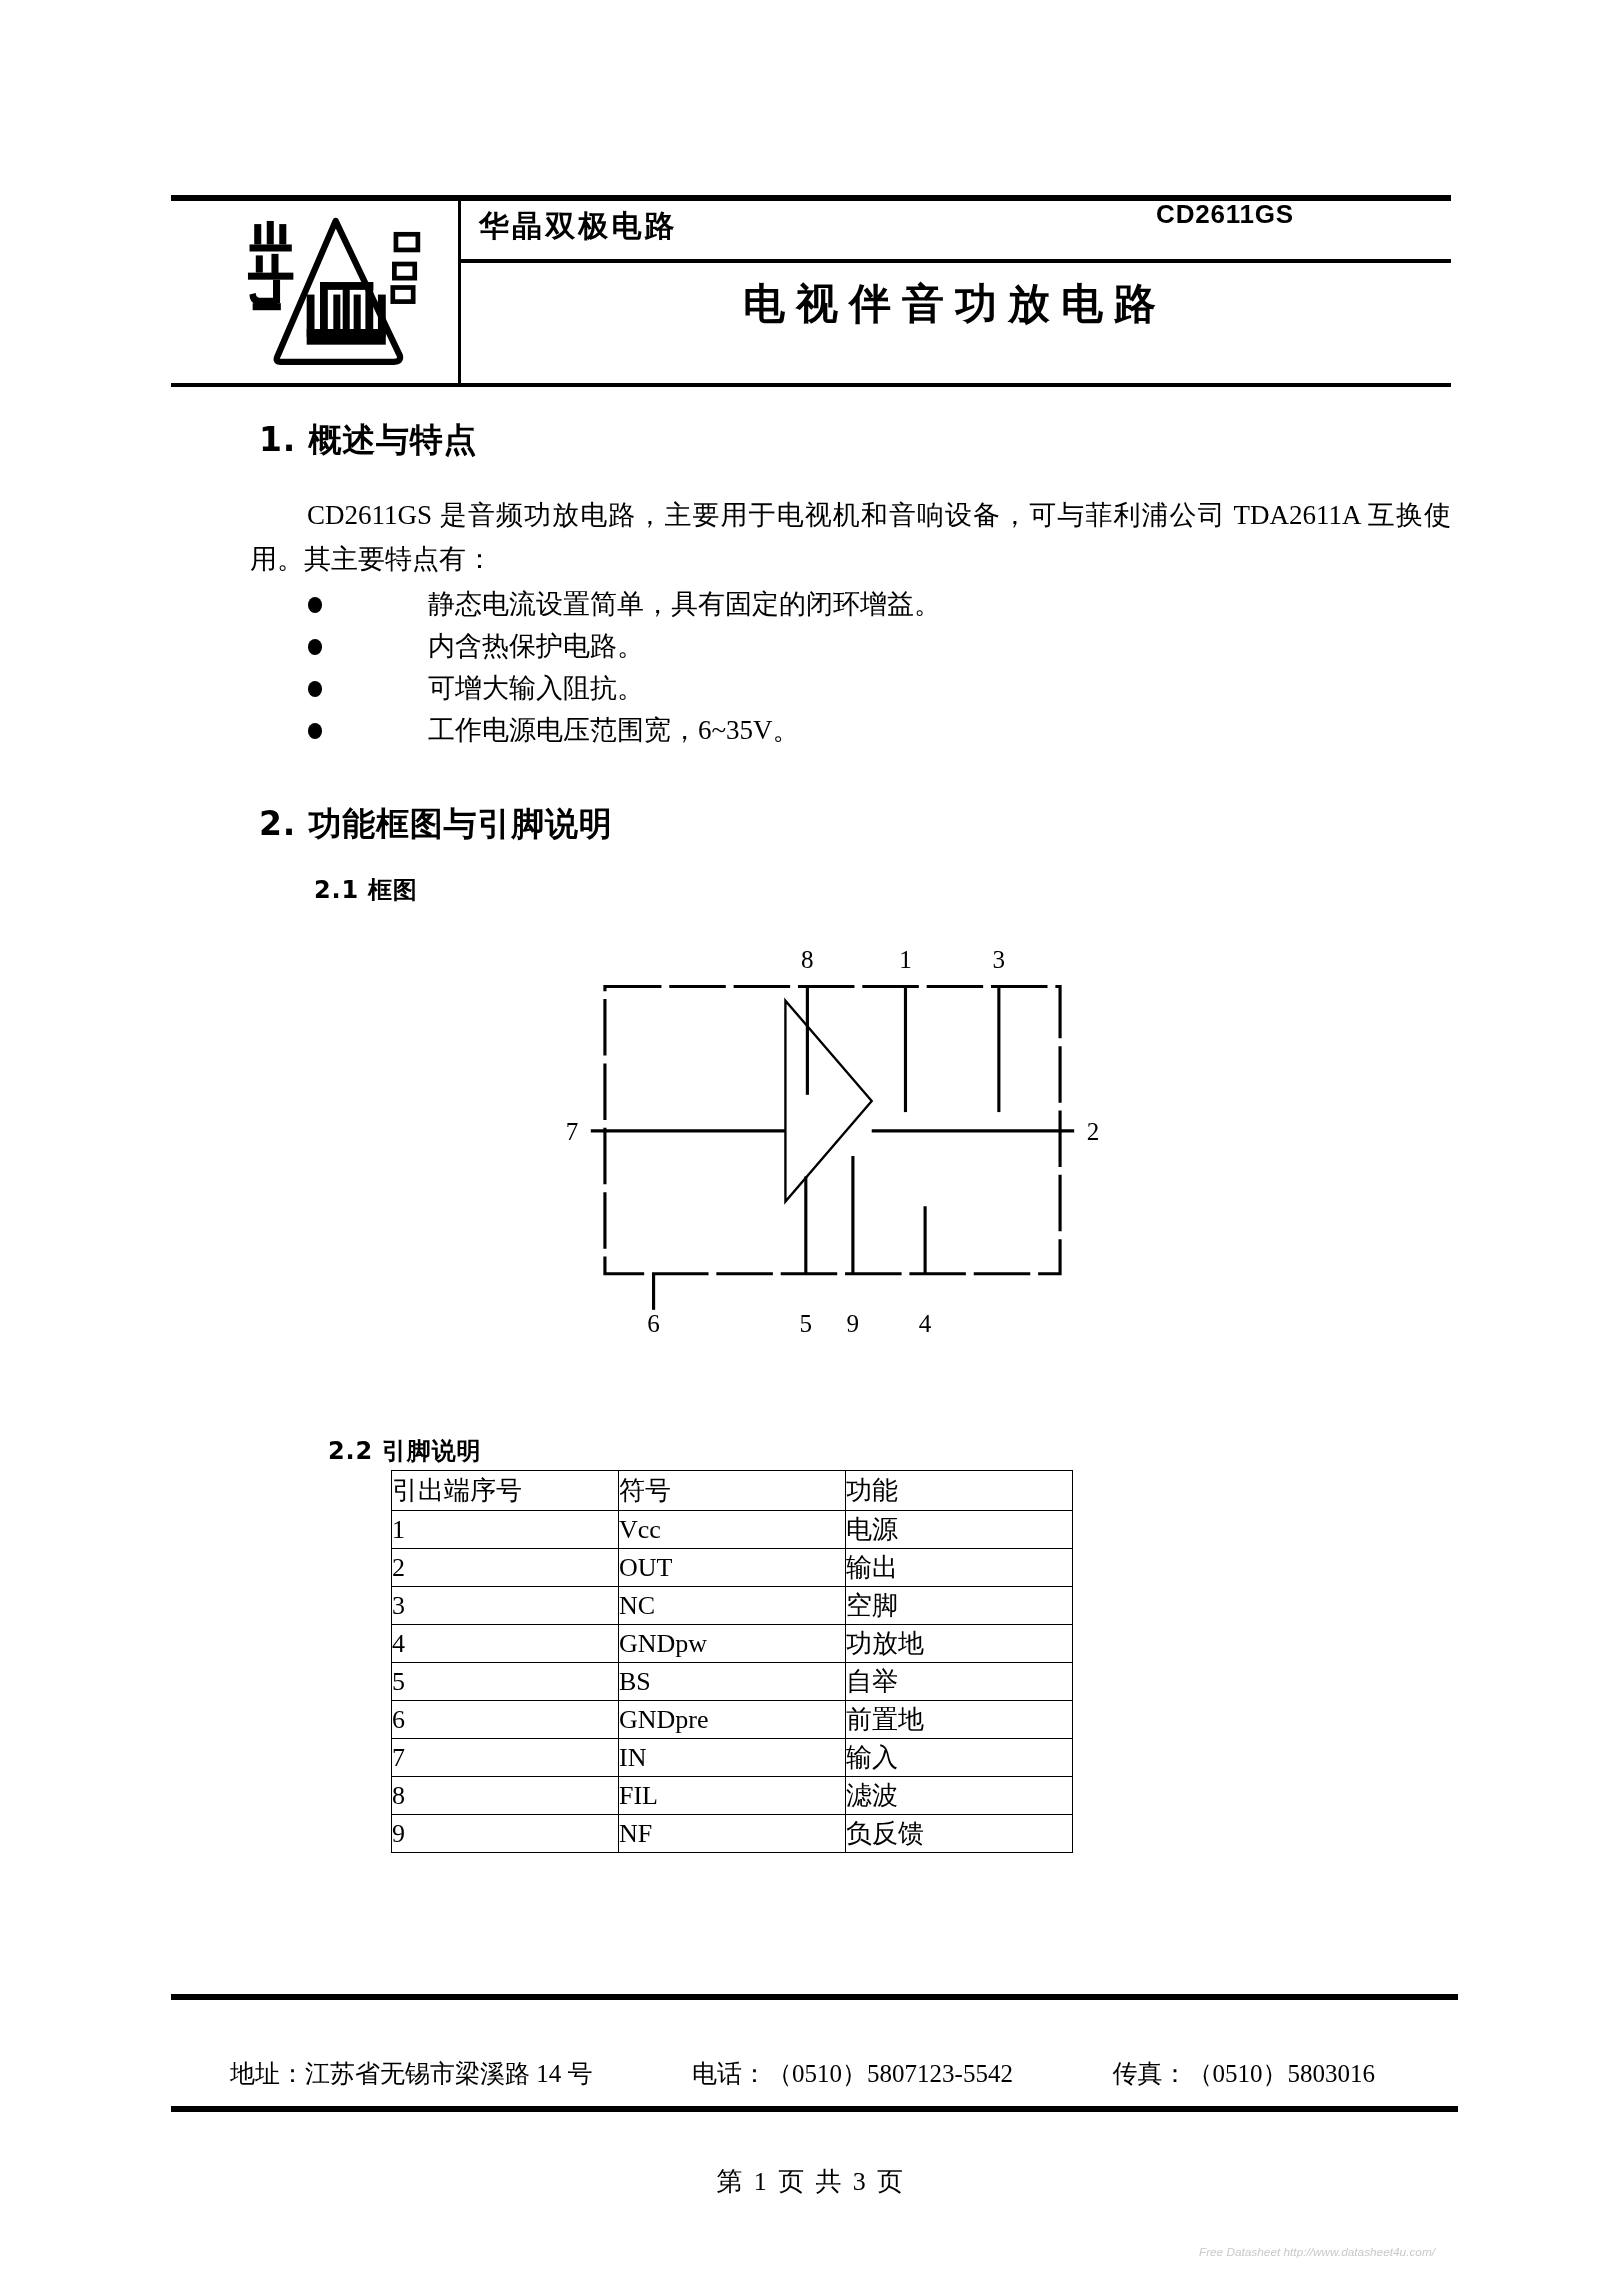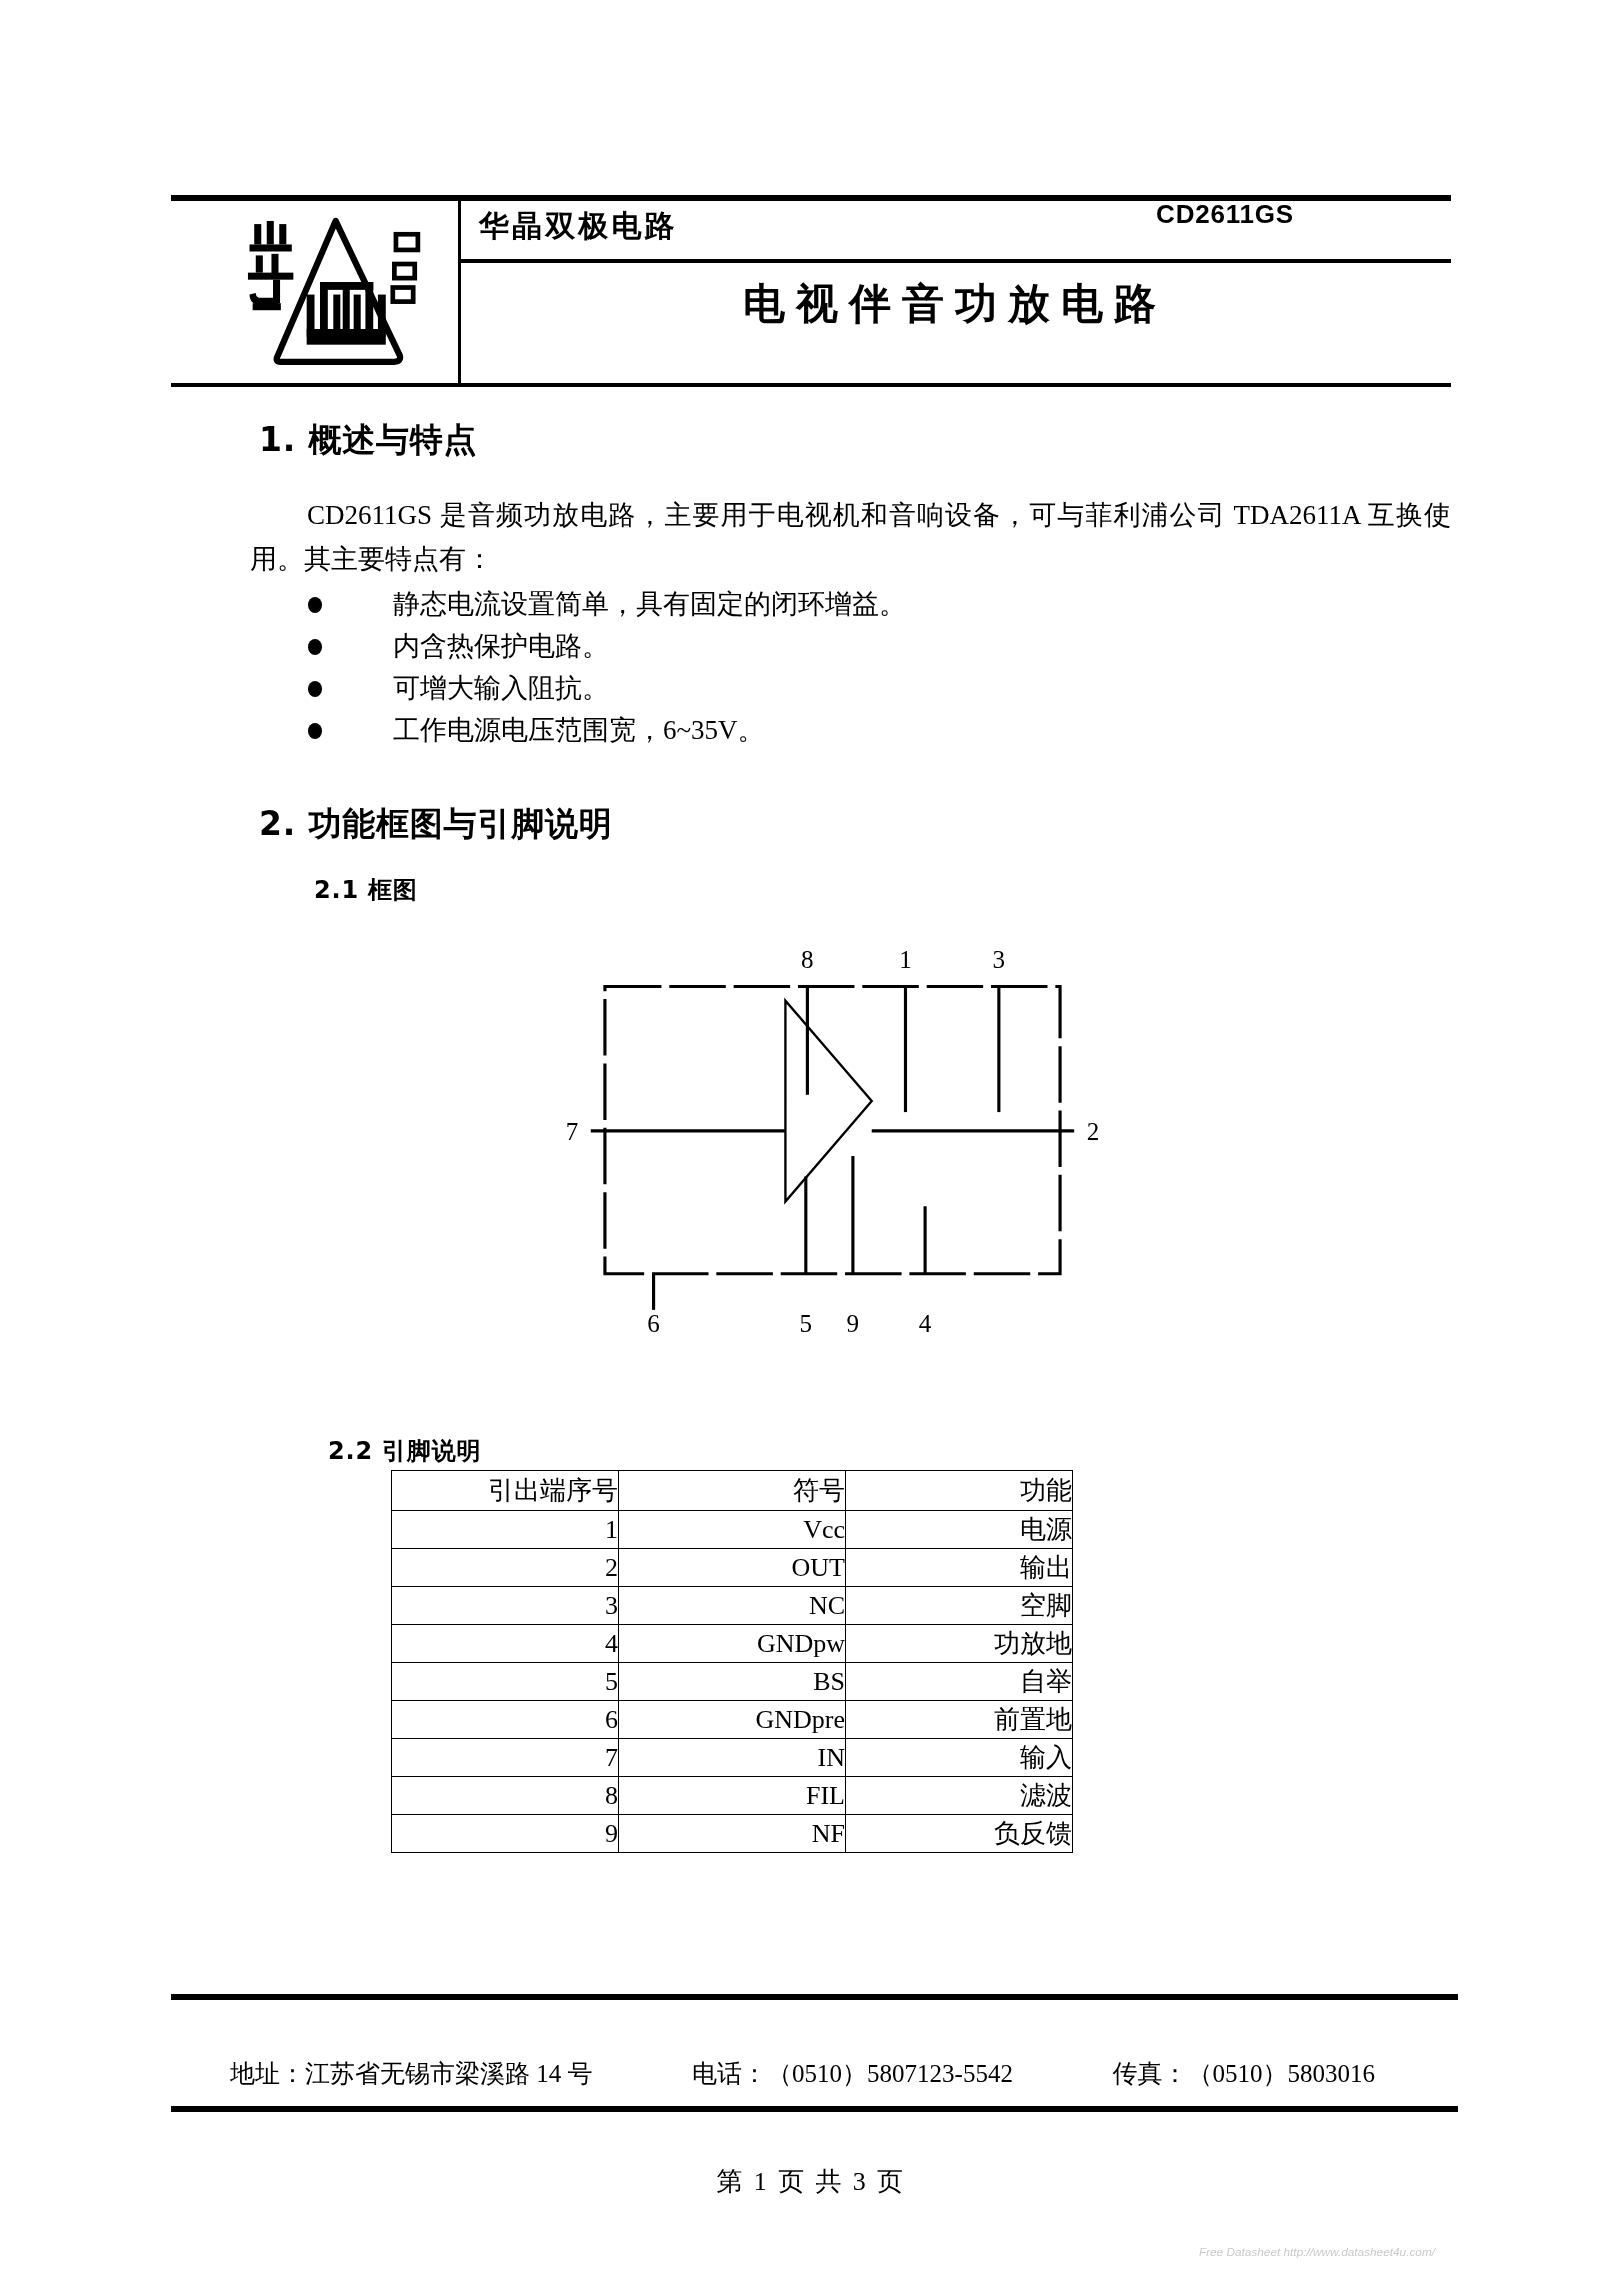--- a/index.html
+++ b/index.html
@@ -133,41 +133,41 @@
   }
   .bullet .dot {
     position: absolute;
     left: 0; top: 14px;
     width: 14px; height: 15.7px;
     border-radius: 50%;
     background: #000;
   }
   .bullet .btxt {
     display: inline-block;
-    margin-left: 85px;
+    margin-left: 120px;
   }
 
   
   .diagram {
     position: absolute;
     left: 550px; top: 919px;
     width: 565px; height: 416px;
   }
   .diagram svg { display: block; }
 
   
   .pintable {
     position: absolute;
     left: 391px; top: 1470px;
     border-collapse: collapse;
     font-family: "Liberation Serif", "DejaVu Serif", serif;
   }
   .pintable td, .pintable th {
     border: 1.6px solid #000;
-    text-align: right;
+    text-align: left;
     font-weight: normal;
     font-size: 26px;
     height: 37px;
     padding: 0;
     line-height: 37px;
   }
   .pintable .c-num  { width: 226px; }
   .pintable .c-sym  { width: 226px; }
   .pintable .c-func { width: 226px; }
   .pintable thead td { height: 39px; line-height: 39px; }

